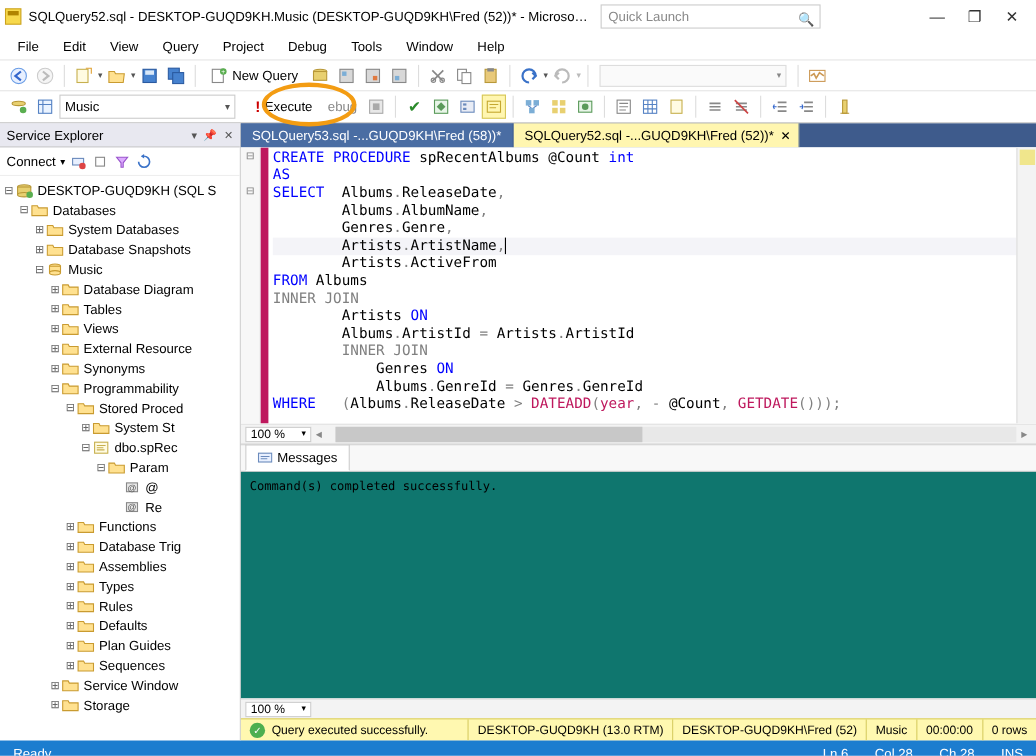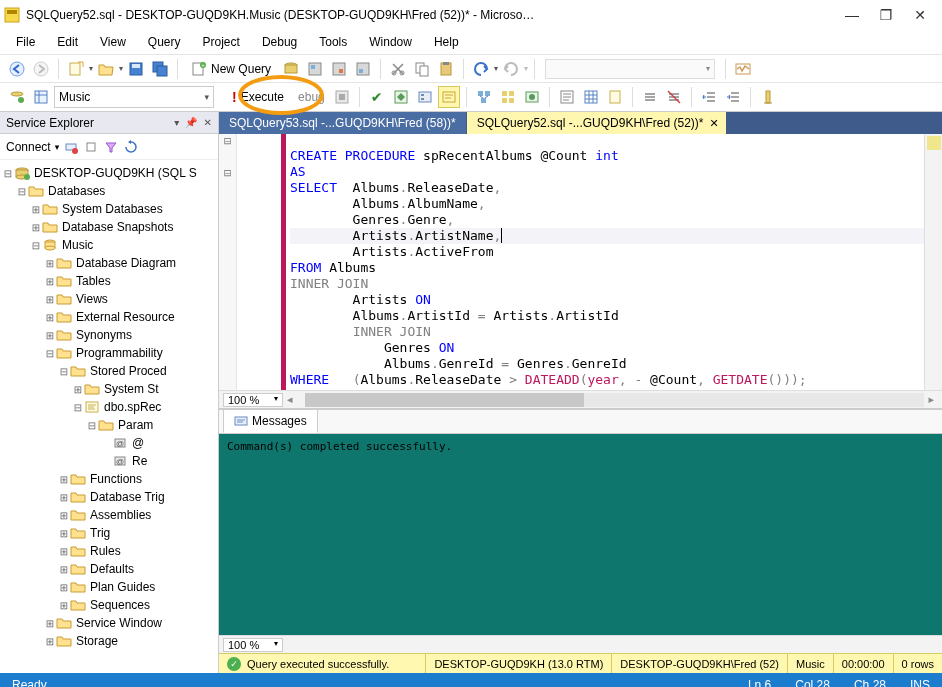--- a/index.html
+++ b/index.html
@@ -157,24 +157,23 @@
   display: flex;
   background: #fff;
 }
 .gutter {
   width: 18px; background: #f7f7f7; border-right: 1px solid #e5e5e5;
   font-family: Consolas, monospace; font-size: 12px;
 }
 .gutter-item { height: 16px; text-align: center; color: #888; }
 .code {
   flex: 1; font-family: Consolas, monospace; font-size: 13px;
-  line-height: 16px; padding: 14px 0 2px 4px;
-  border-left: 5px solid #be185d;
+  line-height: 16px; padding: 2px 0 2px 4px;
+  border-left: 7px solid #be185d;
   white-space: pre;
-  margin-left: 44px;
 }
 .kw-blue { color: #0000ff; }
 .kw-gray { color: #808080; }
 .kw-magenta { color: #be185d; }
 .kw-dark { color: #000; }
 .cursor-line { background: #f4f4f8; }
 .zoom-row {
   height: 18px; background: #f3f3f3; border-top: 1px solid #ddd;
   display: flex; align-items: center; padding: 0 4px;
   font-size: 11px;
@@ -213,20 +212,24 @@
 <body>
 
 <div class="titlebar">
   <span class="icon">
     <svg width="16" height="16">
         <rect x="1" y="1" width="14" height="14" fill="#f7d94c" stroke="#cba21d"></rect>
         <rect x="3" y="3" width="10" height="4" fill="#b08400"></rect>
       </svg>
   </span>
   <span class="title">SQLQuery52.sql - DESKTOP-GUQD9KH.Music (DESKTOP-GUQD9KH\Fred (52))* - Microsoft SQL Server Manage...</span>
+  <div class="quicksearch">
+    <span>Quick Launch</span>
+    <span class="mag">🔍</span>
+  </div>
   <span class="spacer"></span>
   <div class="winbtns">
     <span class="winbtn">—</span>
     <span class="winbtn">❐</span>
     <span class="winbtn">✕</span>
   </div>
 </div>
 
 <div class="menubar" id="menubar">
     <span>File</span>
@@ -714,21 +717,21 @@
           </span>
           <span class="tlabel">Assemblies</span>
         </div>
         <div class="tree-row" style="padding-left: 56px;">
           <span class="expander">⊞</span>
           <span class="tfolder">
             <svg width="16" height="14">
               <path d="M1 3 L6 3 L7 5 L15 5 L15 12 L1 12 Z" fill="#ffe190" stroke="#c99b30"></path>
             </svg>
           </span>
-          <span class="tlabel">Trig</span>
+          <span class="tlabel">Types</span>
         </div>
         <div class="tree-row" style="padding-left: 56px;">
           <span class="expander">⊞</span>
           <span class="tfolder">
             <svg width="16" height="14">
               <path d="M1 3 L6 3 L7 5 L15 5 L15 12 L1 12 Z" fill="#ffe190" stroke="#c99b30"></path>
             </svg>
           </span>
           <span class="tlabel">Rules</span>
         </div>

